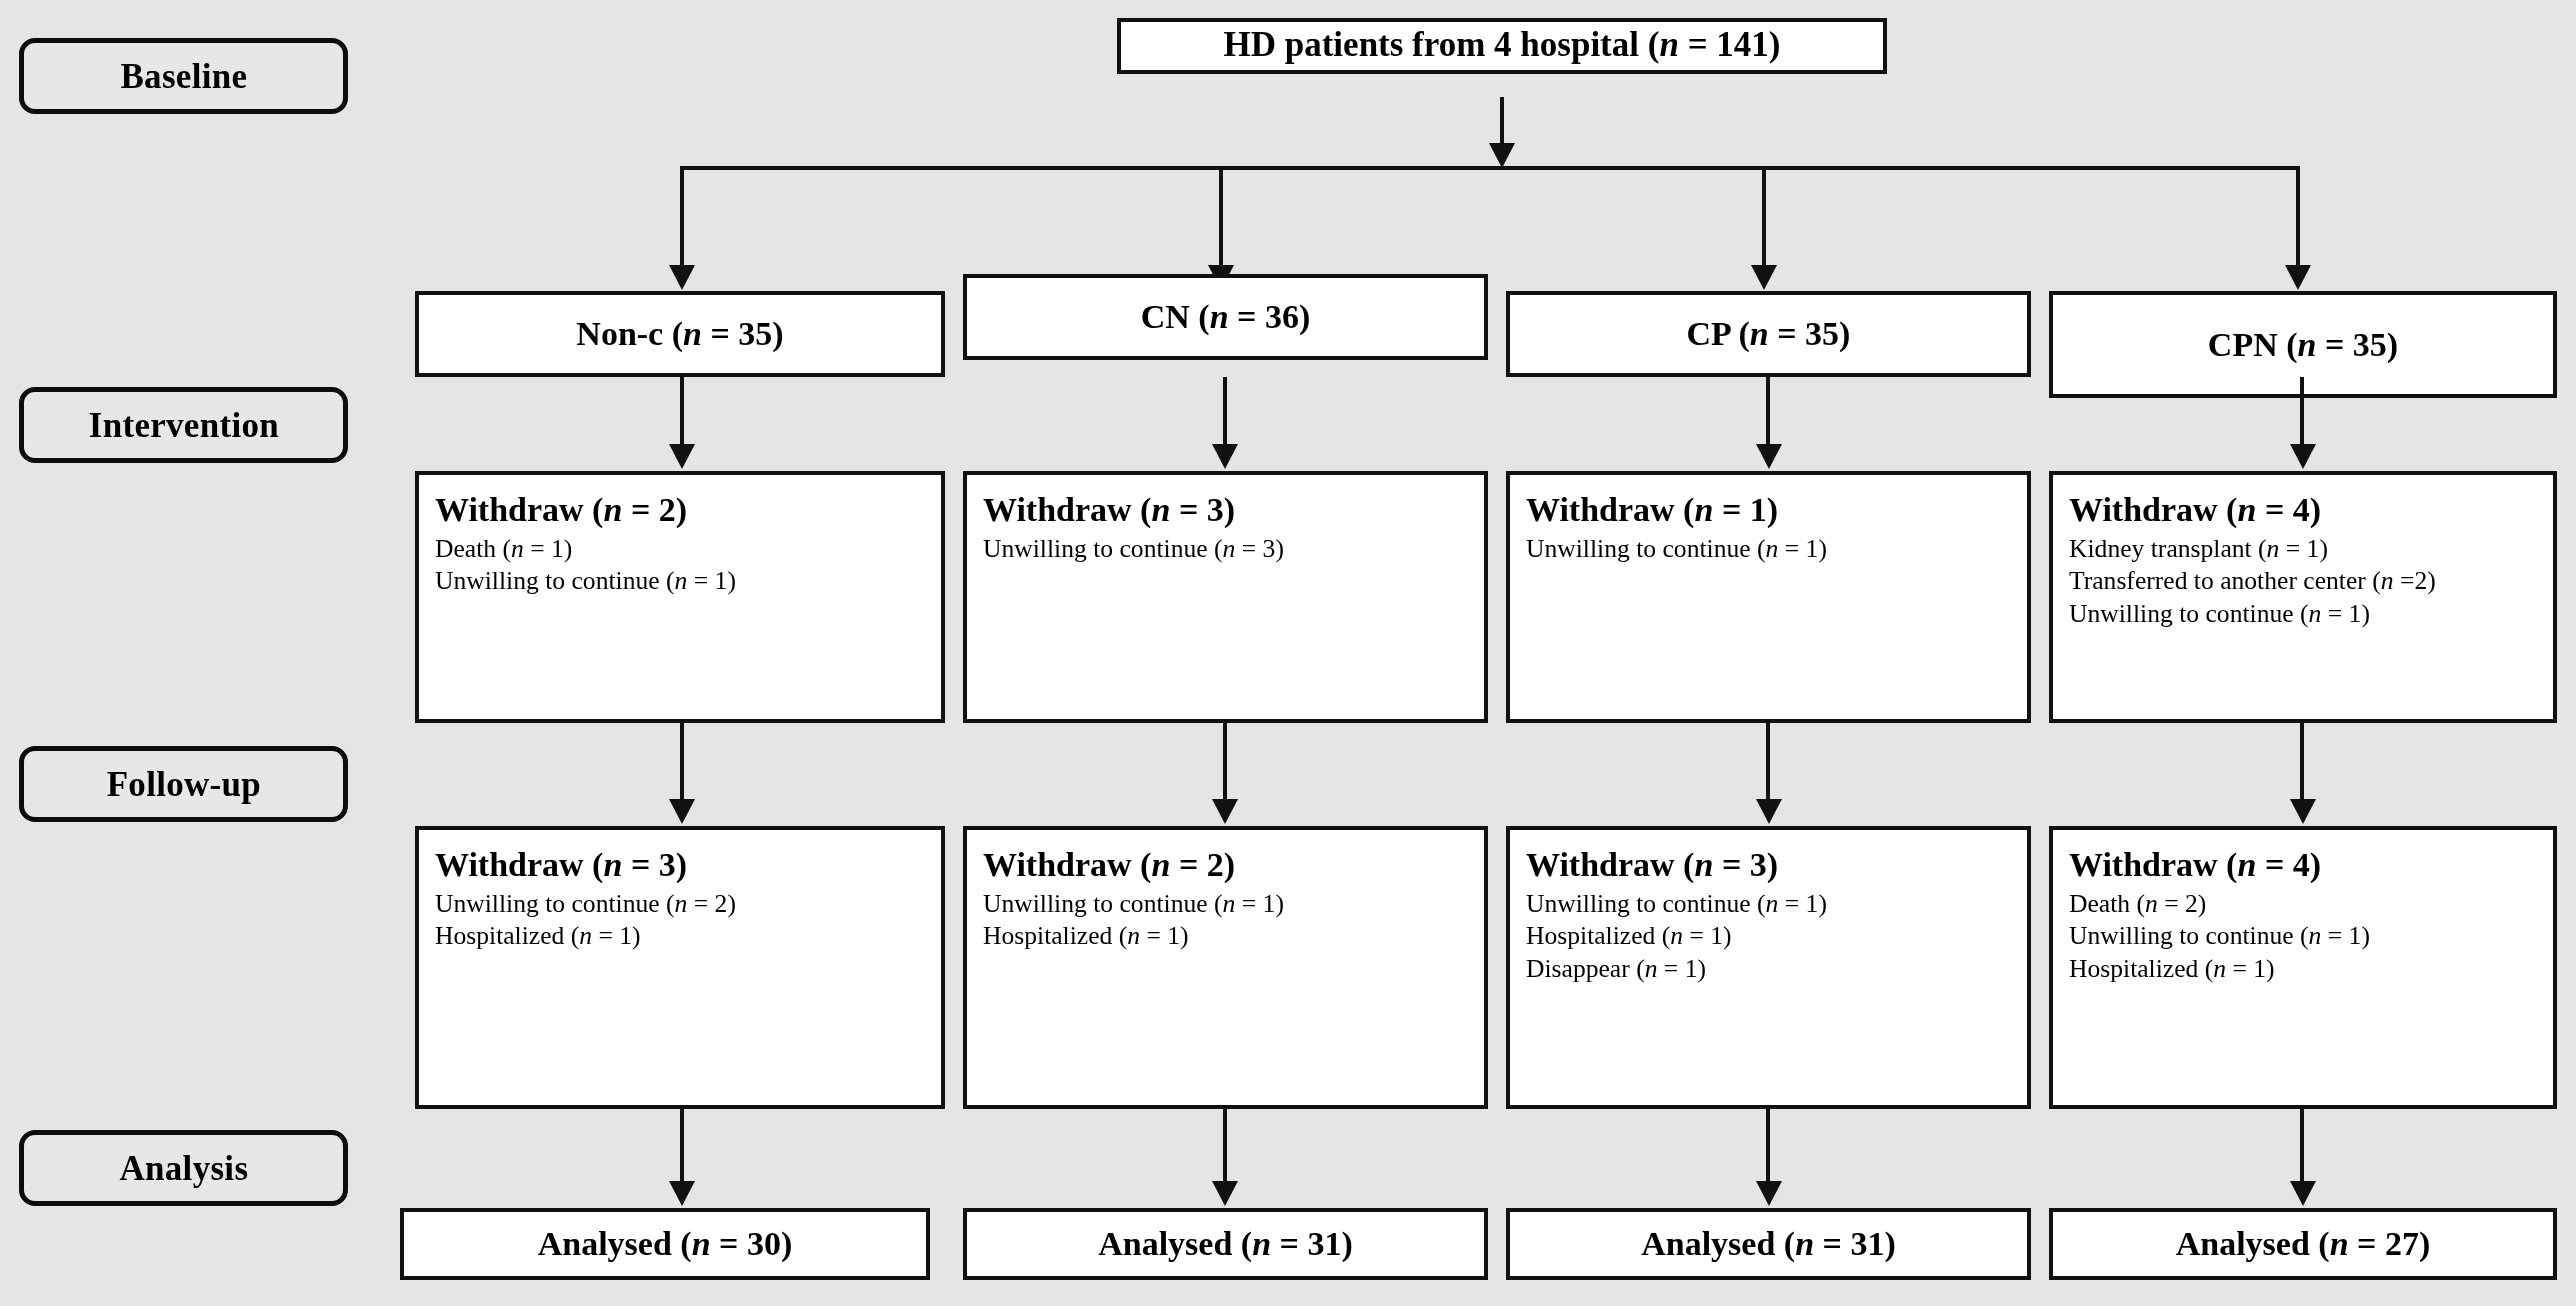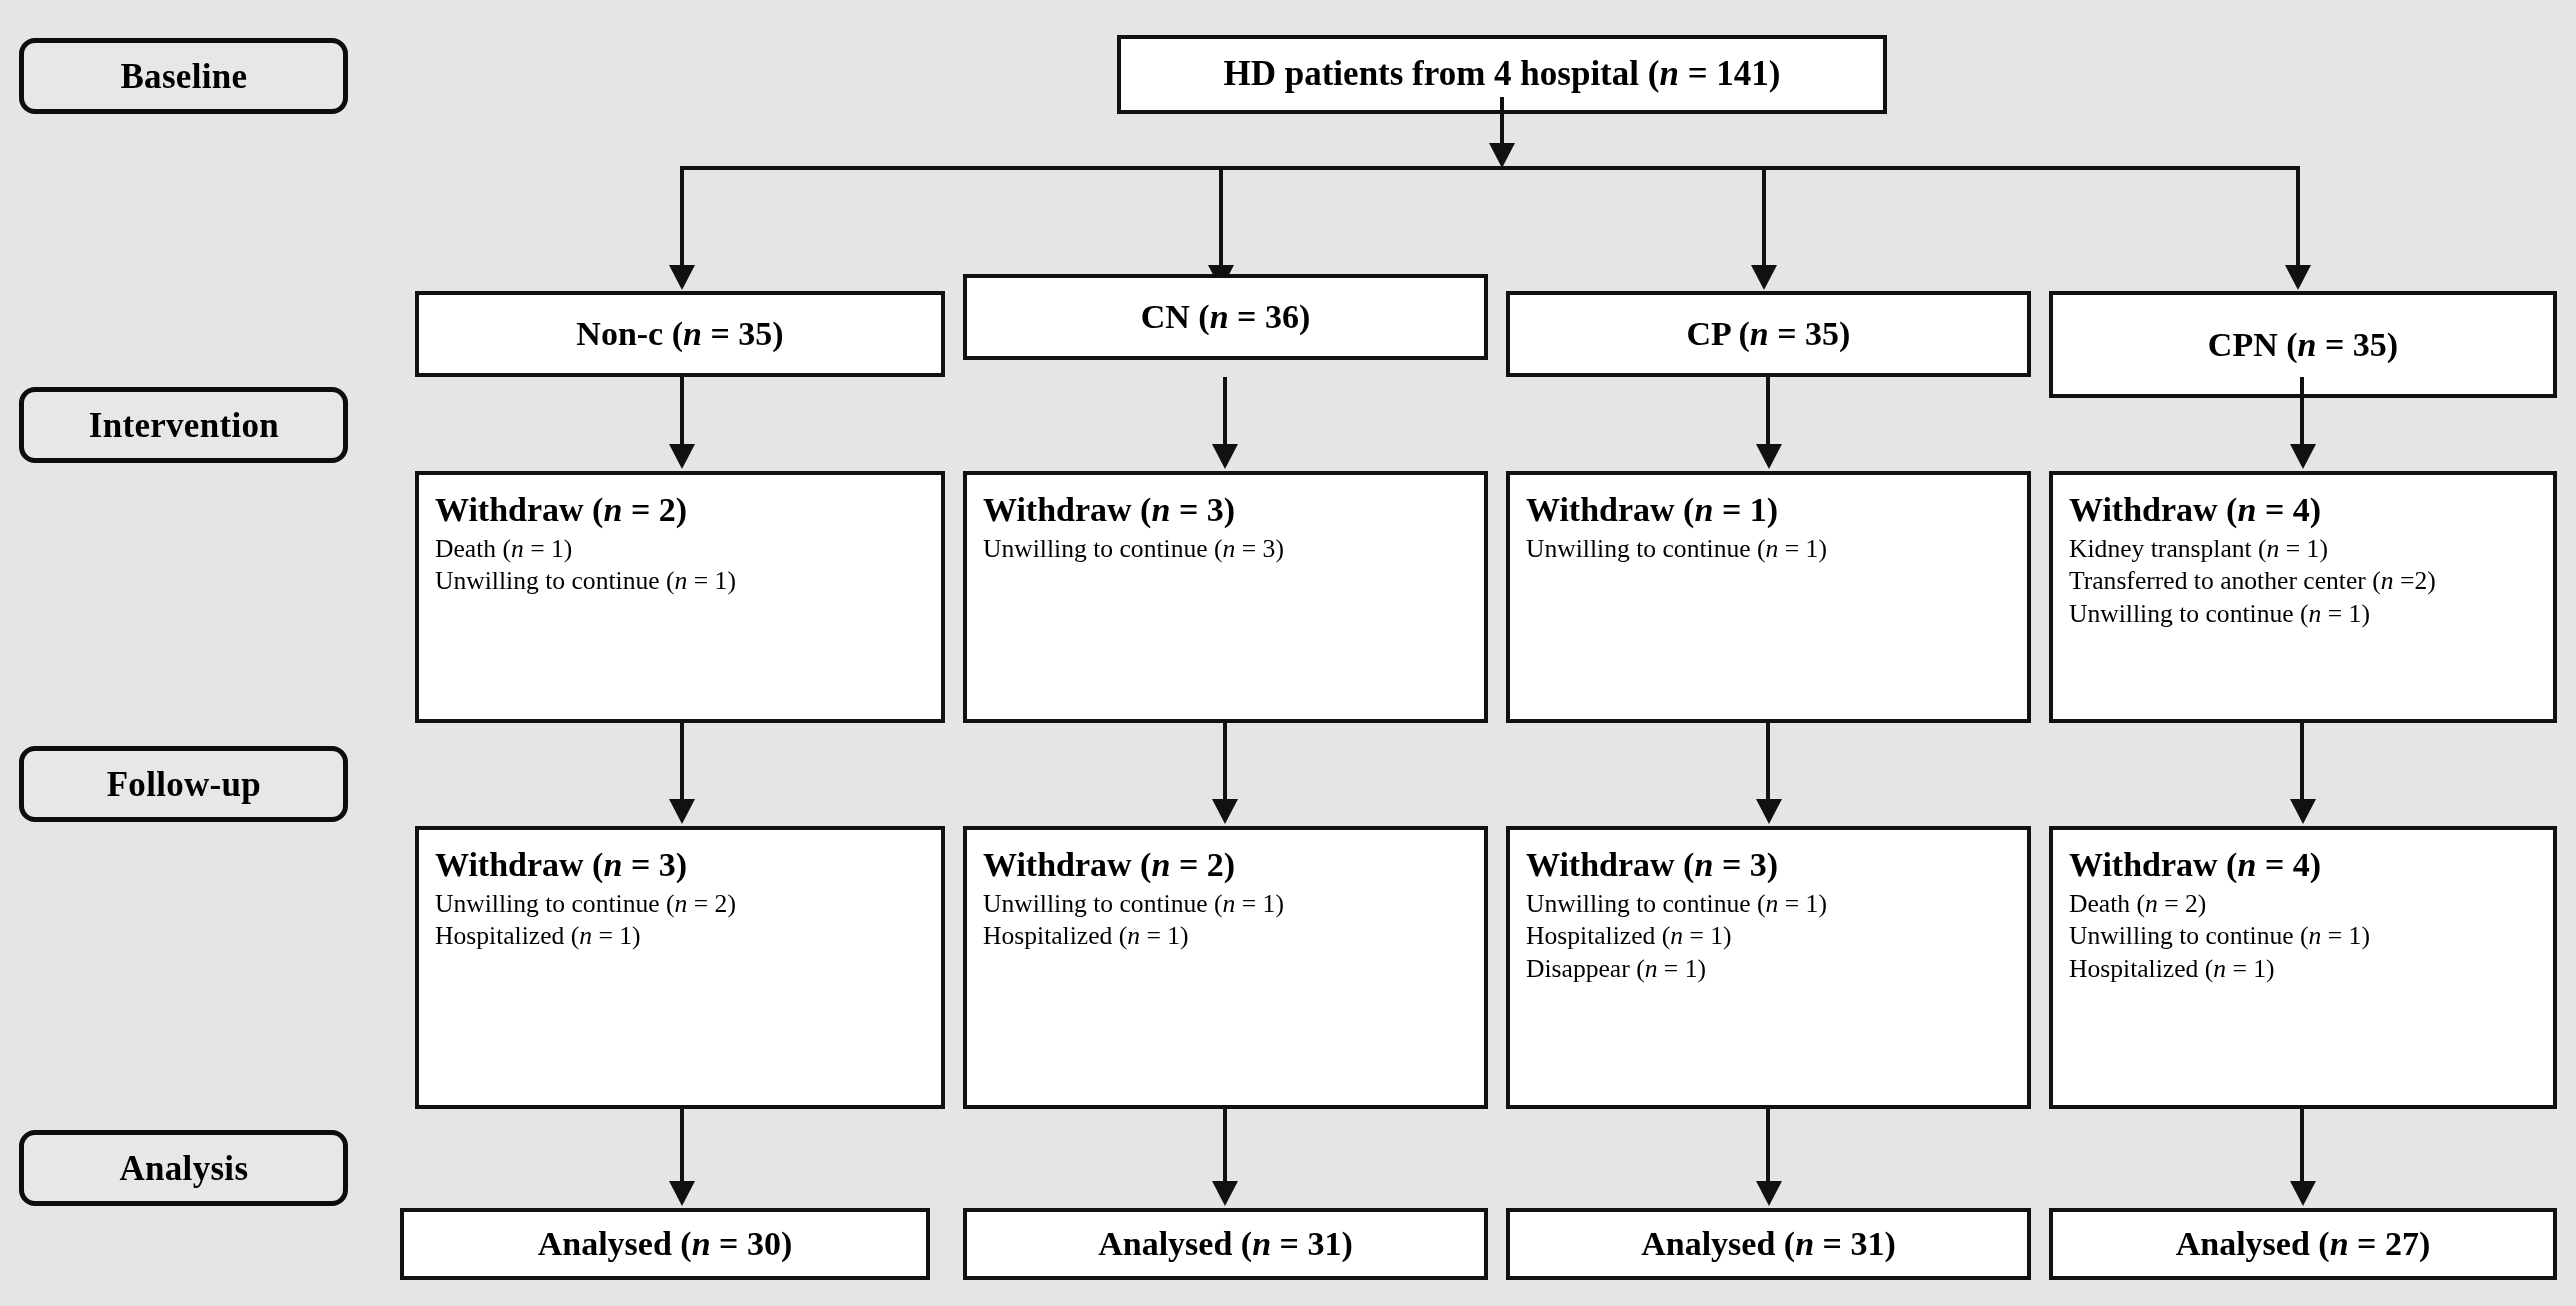--- a/index.html
+++ b/index.html
@@ -114,21 +114,21 @@
   </div>
 
   <div class="stage-label" style="left:19.4px; top:746px; width:329px; height:76px;">
     <span>Follow-up</span>
   </div>
 
   <div class="stage-label" style="left:19.4px; top:1130px; width:329px; height:76px;">
     <span>Analysis</span>
   </div>
 
-  <div class="box center header-box" style="left:1117px; top:17.7px; width:770px; height:79px;margin-top:17px;">
+  <div class="box center header-box" style="left:1117px; top:17.7px; width:770px; height:56px;">
     <div class="box-title">
       <span>HD patients from 4 hospital (</span><em class="n">n</em><span> = 141)</span>
     </div>
   </div>
 
   <div class="vline" style="left:1500px; top:97px; width:4.4px; height:53px;"></div>
   <div class="arrowhead" style="left:1489px; top:143px;"></div>
 
   <div class="hline" style="left:680px; top:166px; width:1616px; height:4.4px;"></div>
 

